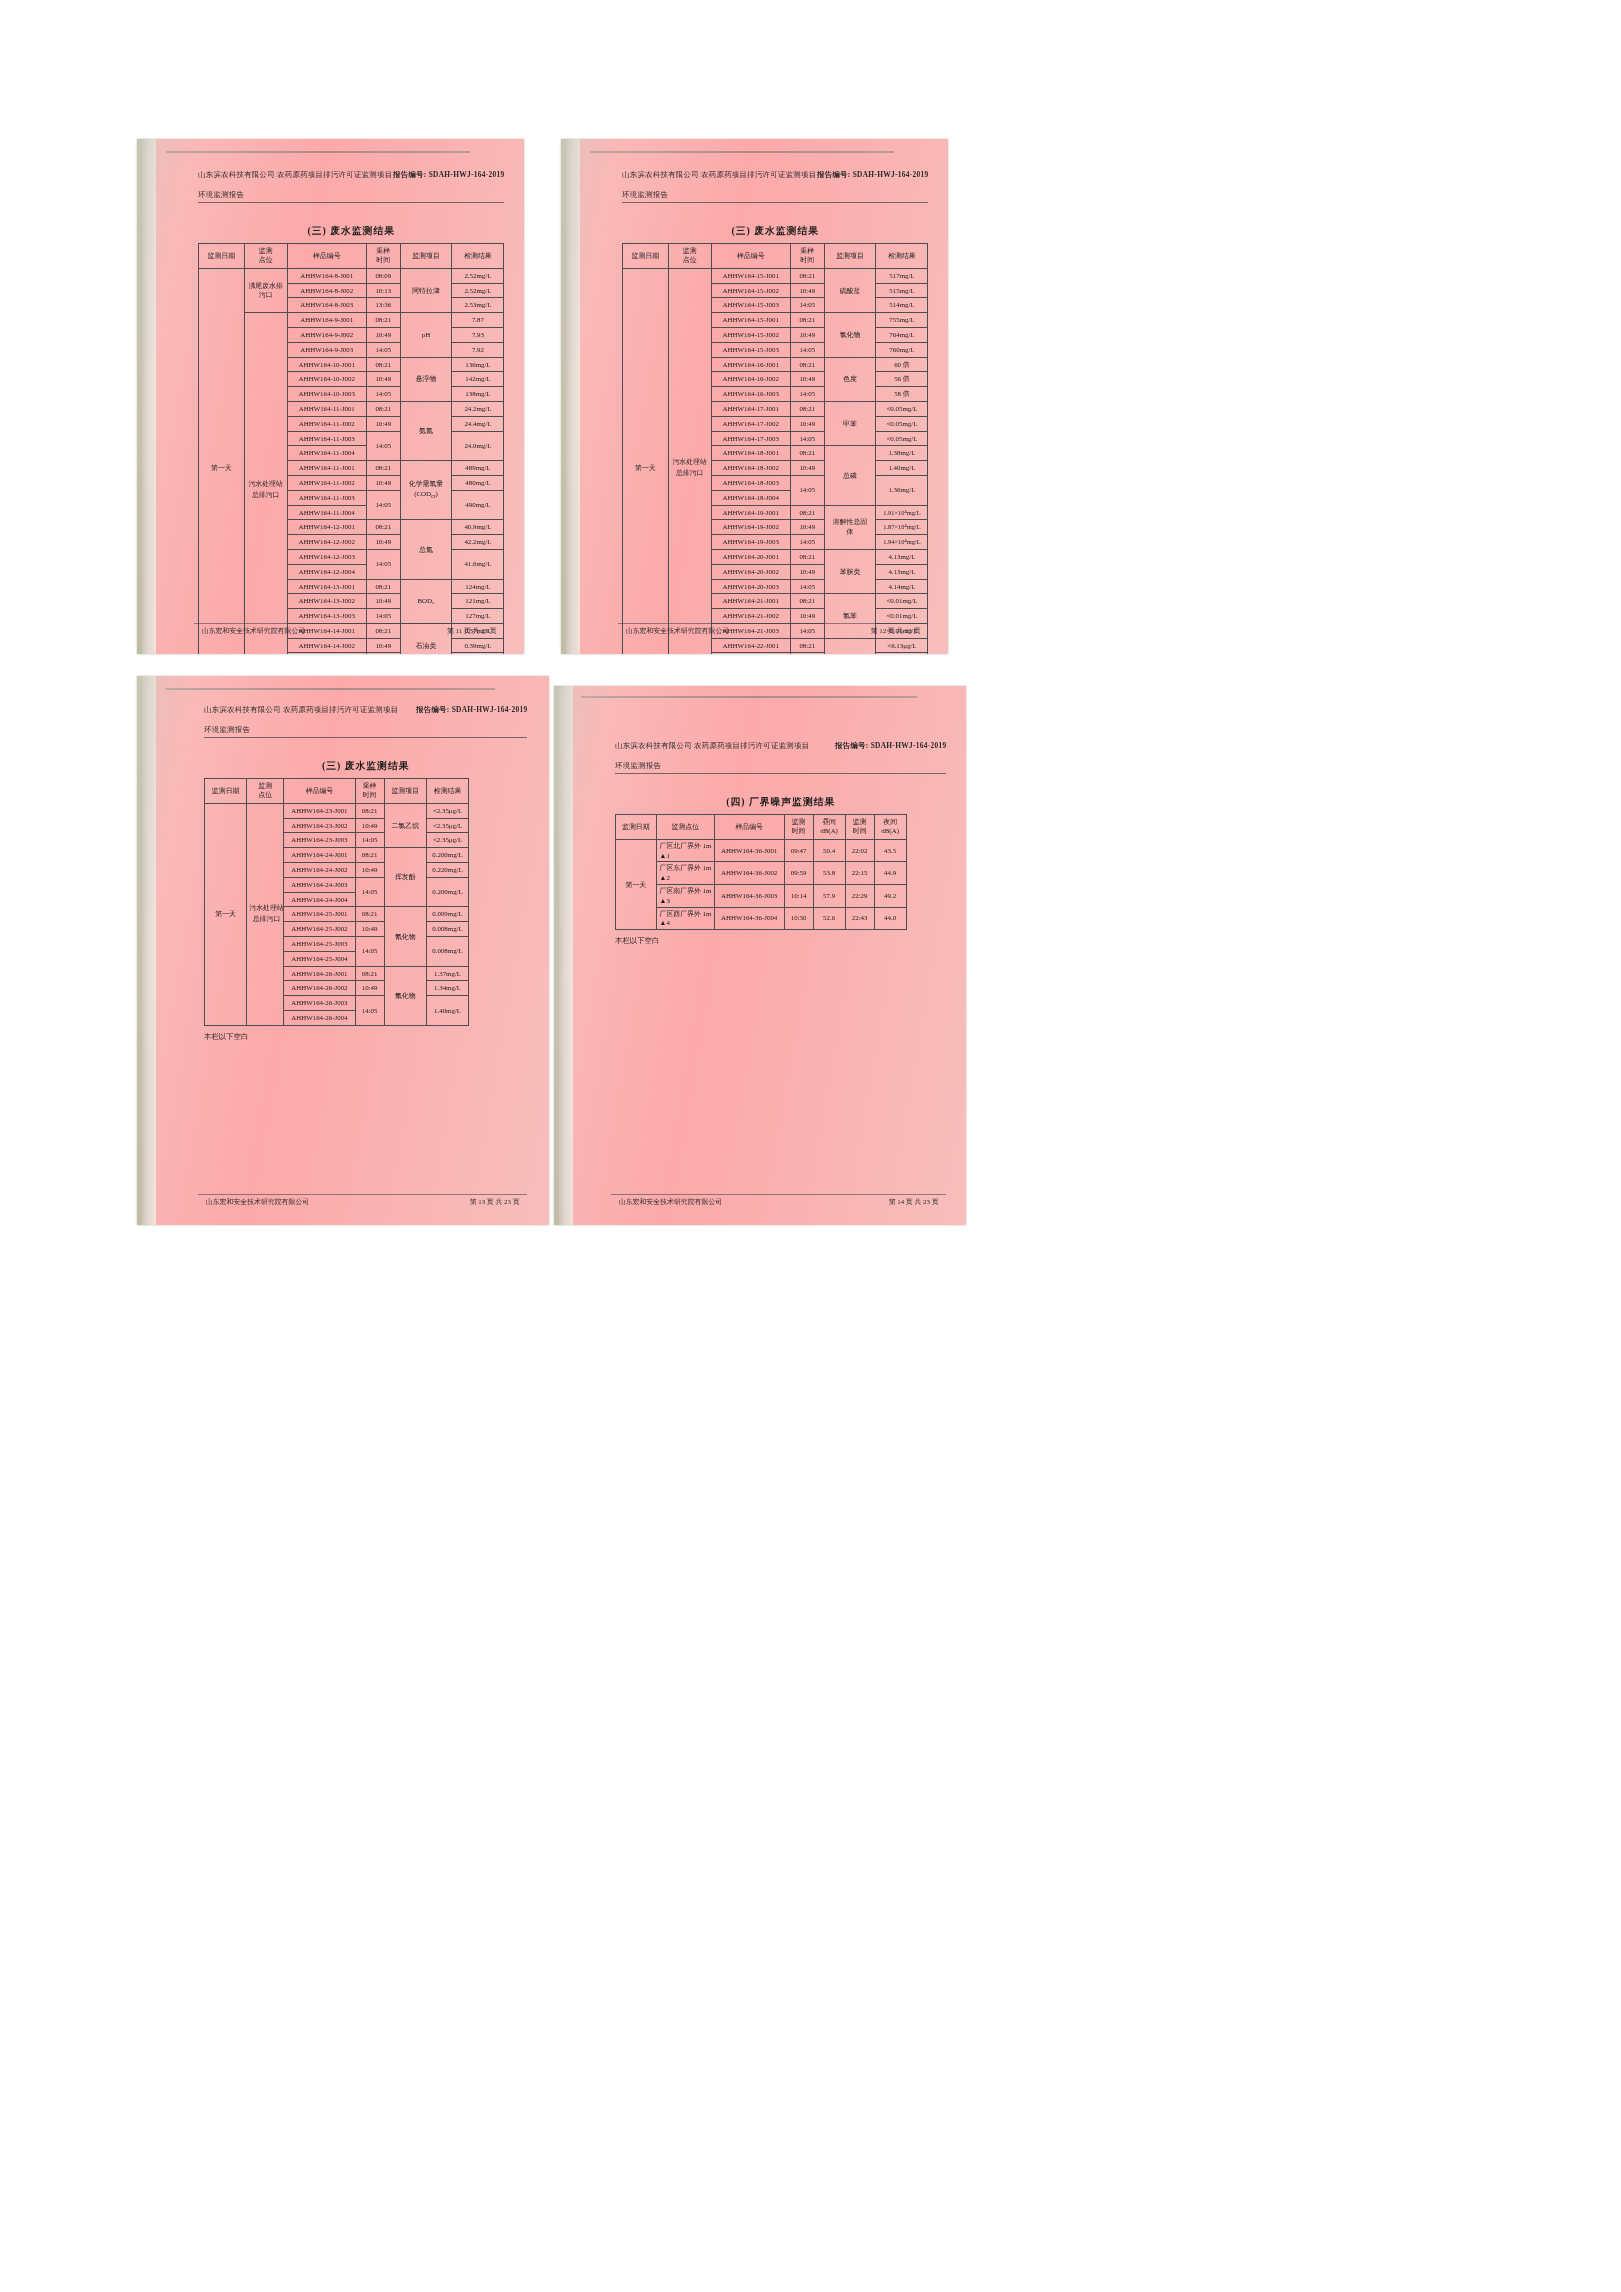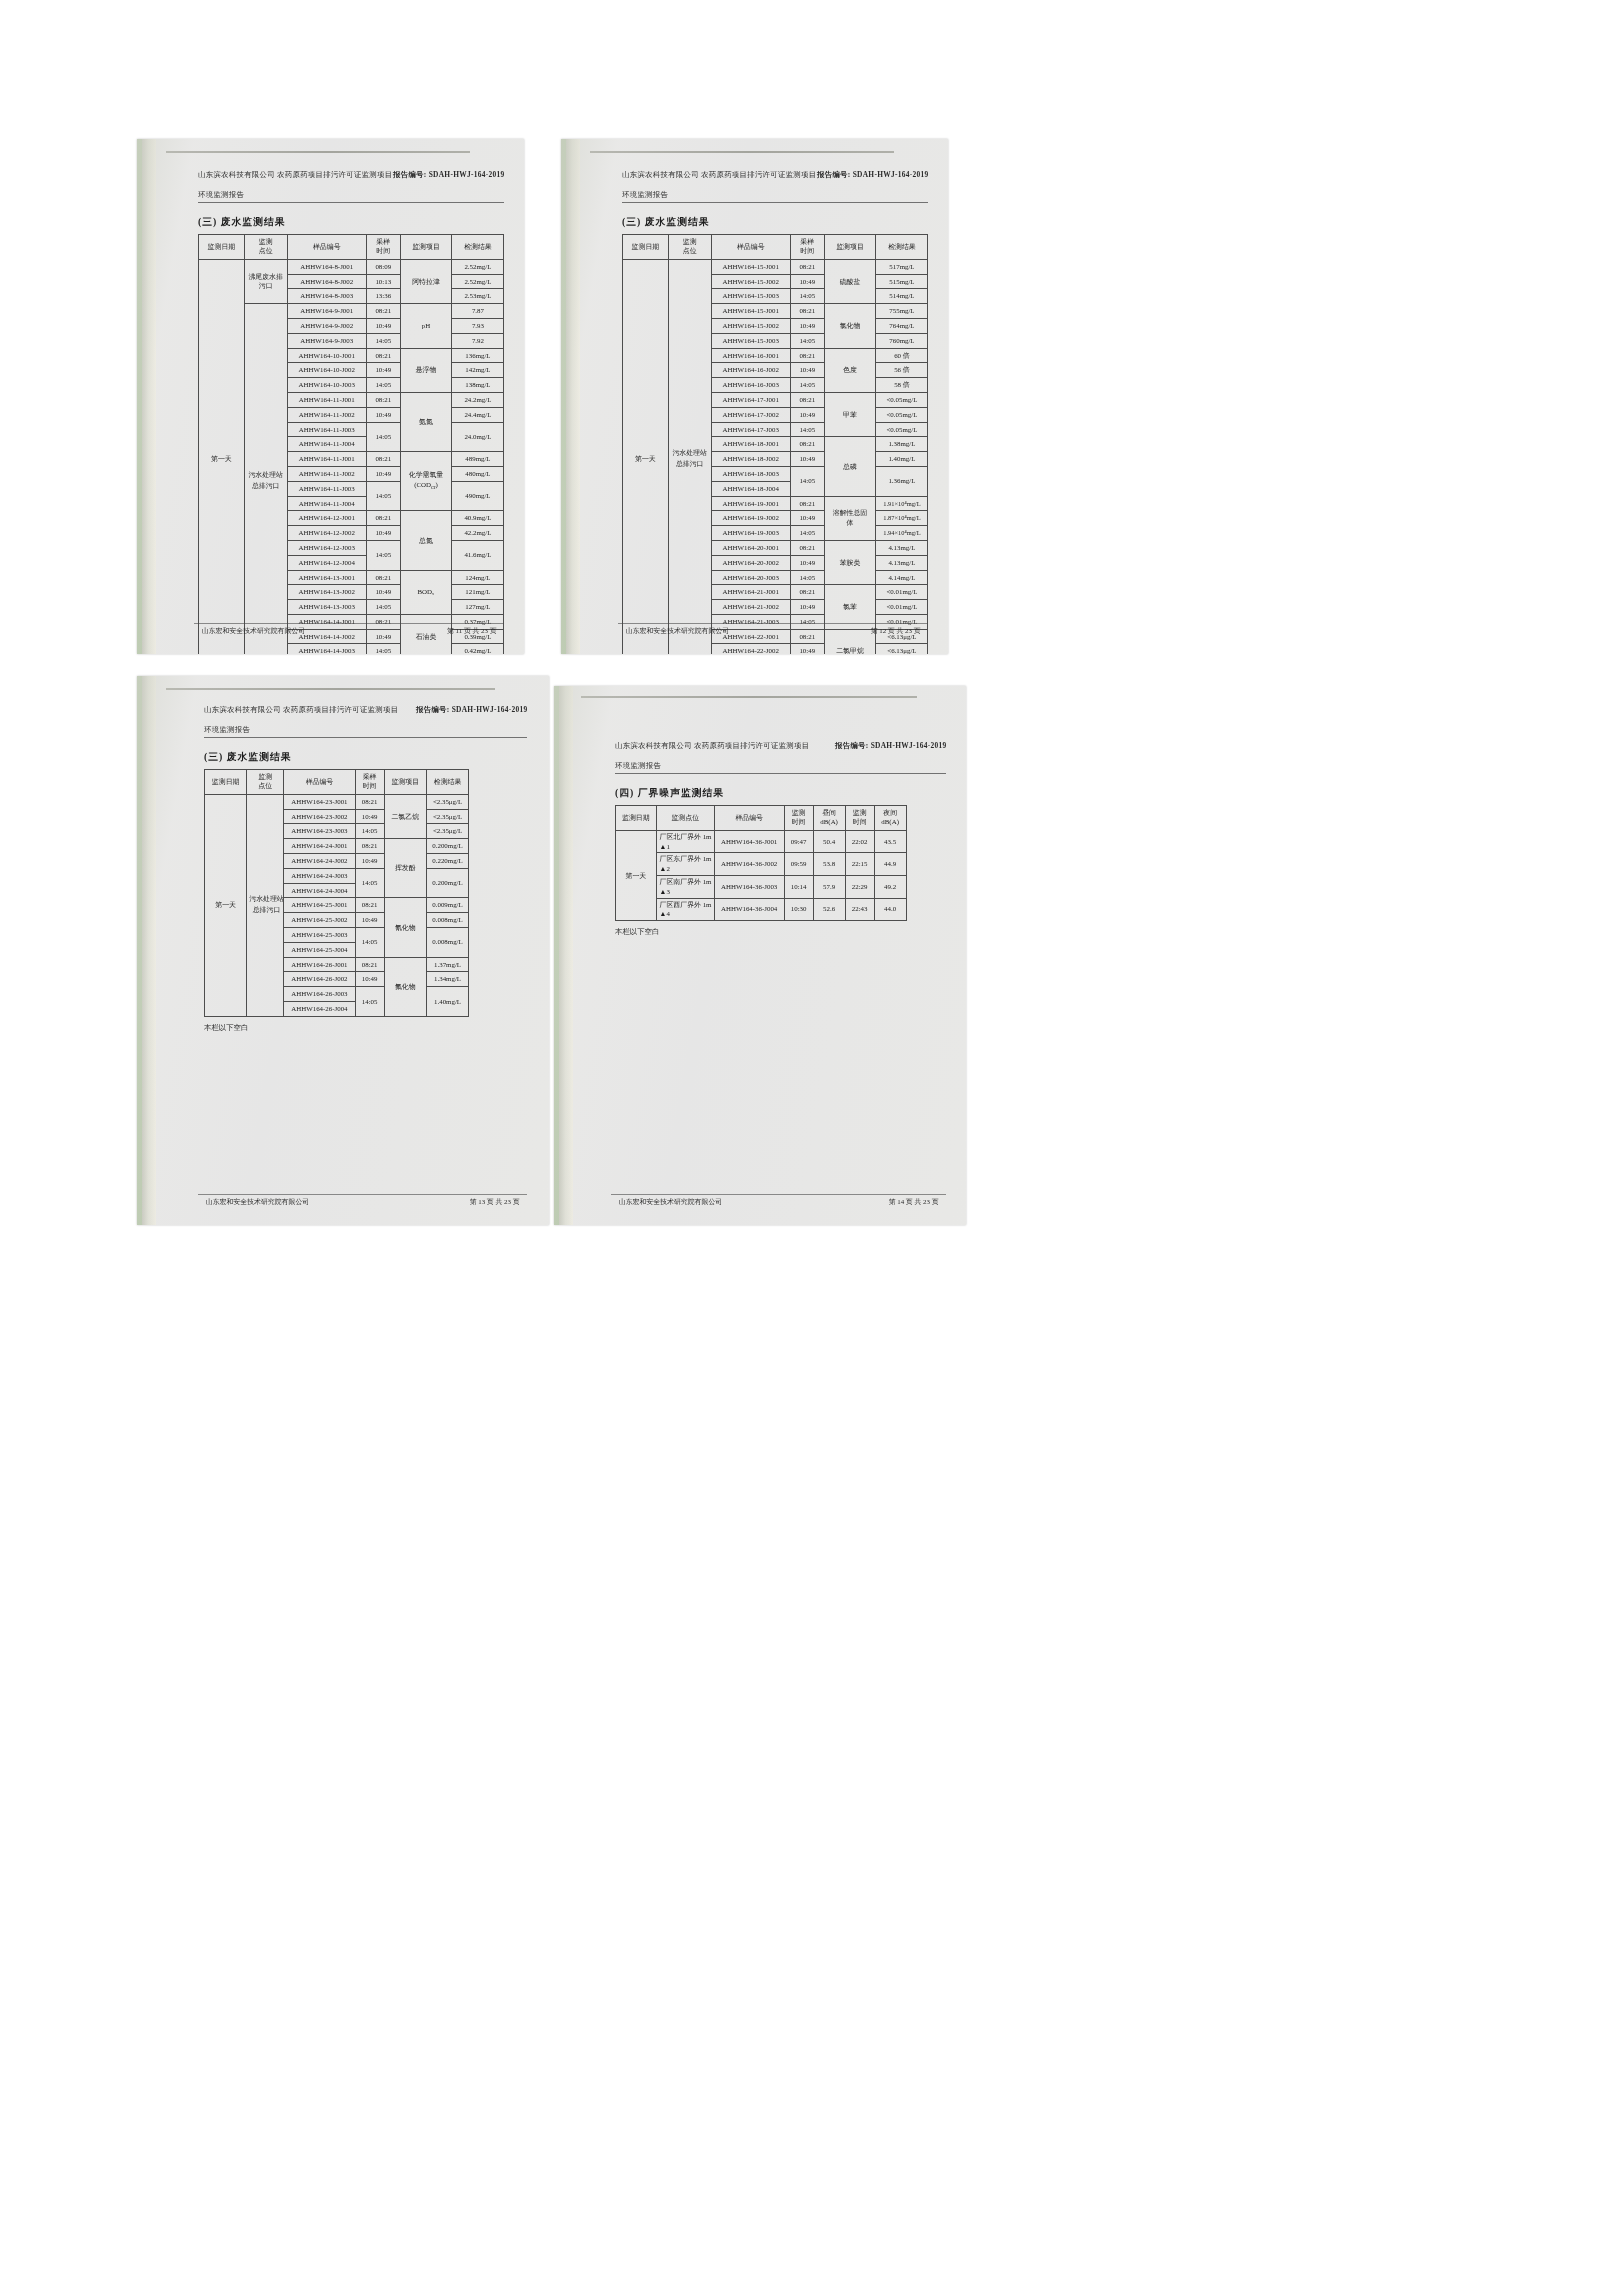--- a/index.html
+++ b/index.html
@@ -5,21 +5,21 @@
   html,body{margin:0;padding:0;}
   body{
     width:1621px;height:2293px;
     background:#ffffff;
     font-family:"Liberation Serif", serif;
     position:relative;
     overflow:hidden;
   }
   .page{
     position:absolute;
-    background:#e5e5e5;
+    background:#fca5a5;
     box-shadow:0 0 2px rgba(0,0,0,.25);
     overflow:hidden;
   }
   .scan-tint{
     position:absolute;inset:0;
     background:linear-gradient(100deg,rgba(214,216,206,.55) 0%,rgba(244,243,238,.25) 12%,rgba(250,249,245,.05) 40%,rgba(238,238,232,.35) 100%);
     pointer-events:none;
   }
   .binding{
     position:absolute;top:0;bottom:0;width:13.7px;
@@ -38,22 +38,23 @@
     color:#1d1d1d;
   }
   .hdr{
     font-size:7.4px;line-height:9.8px;letter-spacing:0.3px;color:#2a2a2a;
   }
   .hdr-row{display:flex;justify-content:space-between;align-items:flex-start;}
   .hdr-left{white-space:pre-line;}
   .hdr-right{white-space:nowrap;font-size:7.4px;font-weight:bold;}
   .hrule{height:1px;background:#4a4a4a;margin-top:2.9px;opacity:.75;}
   .sec-title{
-    font-size:9.8px;font-weight:bold;margin-top:13px;margin-bottom:4.9px;
+    font-size:9.8px;font-weight:bold;margin-top:22px;margin-bottom:4.9px;
     letter-spacing:1px;
+    text-align:center;
   }
   table.rt{
     border-collapse:collapse;
     font-size:6.9px;
     width:100%;
     table-layout:fixed;
   }
   table.rt th, table.rt td{
     border:1px solid #4d4d4d;
     padding:1px 2px;

